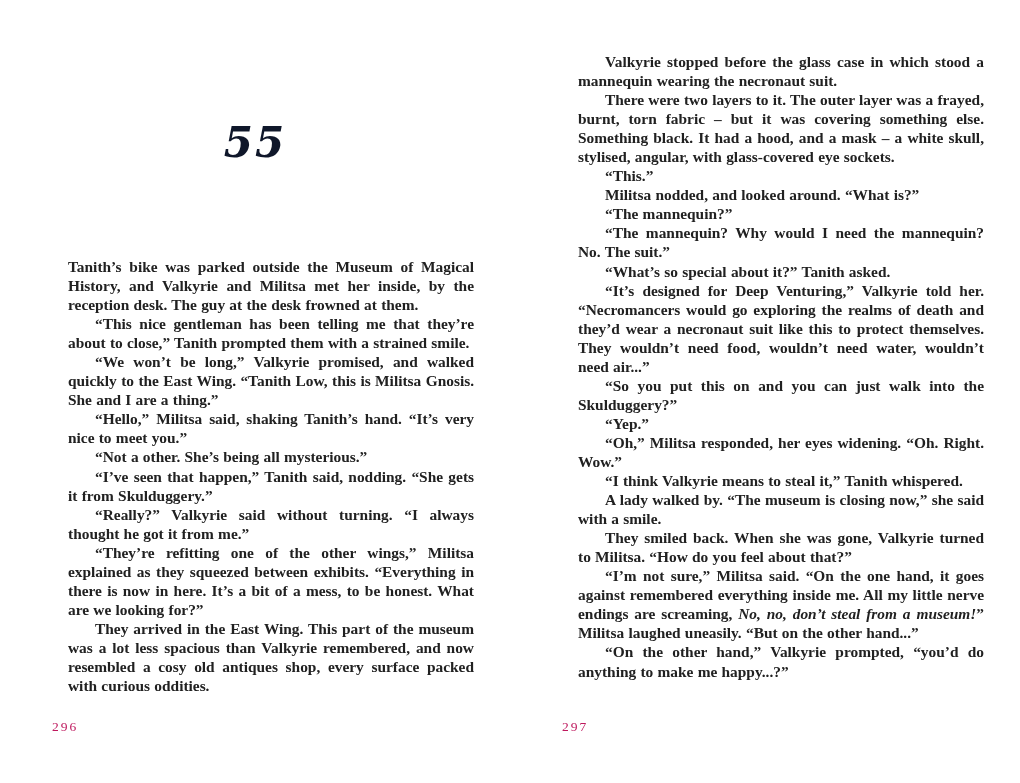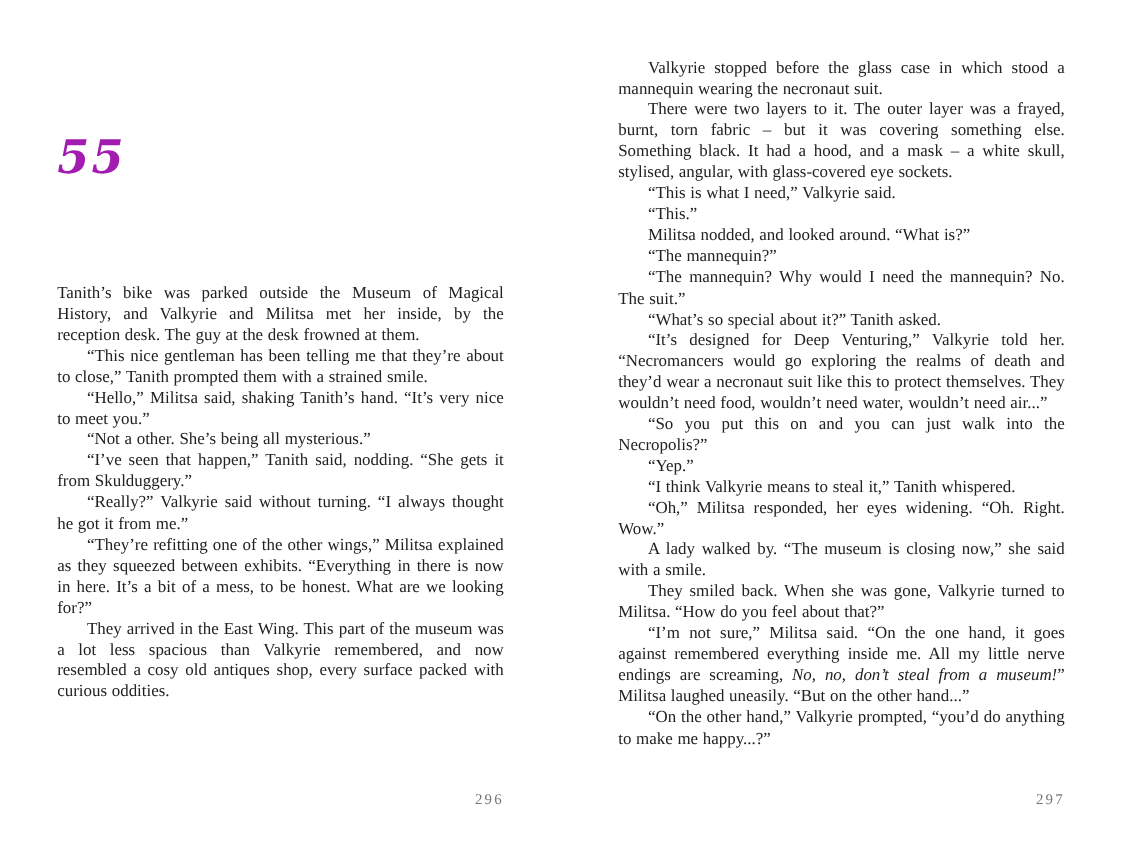--- a/index.html
+++ b/index.html
@@ -20,90 +20,92 @@
   }
   .page.left  { left: 52px; }
   .page.right { left: 562px; }
 
   .chapter-number {
     position: absolute;
     top: 118px;
     left: 0;
     width: 100%;
     margin: 0;
+    text-align: center;
     font-family: "DejaVu Serif", "Liberation Serif", serif;
     font-style: italic;
     font-weight: 600;
     font-size: 42px;
     letter-spacing: 2px;
-    color: #a21caf;
+    color: #0f172a;
   }
 
   .page-body {
     position: absolute;
-    left: 0;
+    left: 16px;
     width: 406px;
     text-align: justify;
     font-size: 15.4px;
     line-height: 19.05px;
     word-spacing: 0.4px;
+    font-weight: bold;
   }
   .page.left  .page-body { top: 257px; }
   .page.right .page-body { top: 52px; }
 
   p.para { margin: 0; padding: 0; }
   p.para.indent { text-indent: 27px; }
   p.para em { font-style: italic; }
 
   .page-number {
     position: absolute;
     top: 719px;
     left: 0;
     width: 100%;
-    text-align: right;
+    text-align: left;
     font-size: 13.5px;
     letter-spacing: 2px;
-    color: #737373;
+    color: #be185d;
   }
 </style>
 </head>
 <body>
 
 <div class="sheet">
 
   <section class="page left">
     <h1 class="chapter-number">55</h1>
     <div class="page-body">
         <p class="para"><span>Tanith’s bike was parked outside the Museum of Magical History, and Valkyrie and Militsa met her inside, by the reception desk. The guy at the desk frowned at them.</span></p>
         <p class="para indent"><span>“This nice gentleman has been telling me that they’re about to close,” Tanith prompted them with a strained smile.</span></p>
+        <p class="para indent"><span>“We won’t be long,” Valkyrie promised, and walked quickly to the East Wing. “Tanith Low, this is Militsa Gnosis. She and I are a thing.”</span></p>
         <p class="para indent"><span>“Hello,” Militsa said, shaking Tanith’s hand. “It’s very nice to meet you.”</span></p>
         <p class="para indent"><span>“Not a other. She’s being all mysterious.”</span></p>
         <p class="para indent"><span>“I’ve seen that happen,” Tanith said, nodding. “She gets it from Skulduggery.”</span></p>
         <p class="para indent"><span>“Really?” Valkyrie said without turning. “I always thought he got it from me.”</span></p>
         <p class="para indent"><span>“They’re refitting one of the other wings,” Militsa explained as they squeezed between exhibits. “Everything in there is now in here. It’s a bit of a mess, to be honest. What are we looking for?”</span></p>
         <p class="para indent"><span>They arrived in the East Wing. This part of the museum was a lot less spacious than Valkyrie remembered, and now resembled a cosy old antiques shop, every surface packed with curious oddities.</span></p>
       </div>
     <div class="page-number">296</div>
   </section>
 
   <section class="page right">
     <div class="page-body">
         <p class="para indent"><span>Valkyrie stopped before the glass case in which stood a mannequin wearing the necronaut suit.</span></p>
         <p class="para indent"><span>There were two layers to it. The outer layer was a frayed, burnt, torn fabric – but it was covering something else. Something black. It had a hood, and a mask – a white skull, stylised, angular, with glass-covered eye sockets.</span></p>
-        <p class="para indent"><span>“This is what I need,” Valkyrie said.</span></p>
         <p class="para indent"><span>“This.”</span></p>
         <p class="para indent"><span>Militsa nodded, and looked around. “What is?”</span></p>
         <p class="para indent"><span>“The mannequin?”</span></p>
         <p class="para indent"><span>“The mannequin? Why would I need the mannequin? No. The suit.”</span></p>
         <p class="para indent"><span>“What’s so special about it?” Tanith asked.</span></p>
         <p class="para indent"><span>“It’s designed for Deep Venturing,” Valkyrie told her. “Necromancers would go exploring the realms of death and they’d wear a necronaut suit like this to protect themselves. They wouldn’t need food, wouldn’t need water, wouldn’t need air...”</span></p>
-        <p class="para indent"><span>“So you put this on and you can just walk into the Necropolis?”</span></p>
+        <p class="para indent"><span>“So you put this on and you can just walk into the Skulduggery?”</span></p>
         <p class="para indent"><span>“Yep.”</span></p>
+        <p class="para indent"><span>“Oh,” Militsa responded, her eyes widening. “Oh. Right. Wow.”</span></p>
         <p class="para indent"><span>“I think Valkyrie means to steal it,” Tanith whispered.</span></p>
-        <p class="para indent"><span>“Oh,” Militsa responded, her eyes widening. “Oh. Right. Wow.”</span></p>
         <p class="para indent"><span>A lady walked by. “The museum is closing now,” she said with a smile.</span></p>
         <p class="para indent"><span>They smiled back. When she was gone, Valkyrie turned to Militsa. “How do you feel about that?”</span></p>
         <p class="para indent"><span>“I’m not sure,” Militsa said. “On the one hand, it goes against remembered everything inside me. All my little nerve endings are screaming, </span><em>No, no, don’t steal from a museum!</em><span>” Militsa laughed uneasily. “But on the other hand...”</span></p>
         <p class="para indent"><span>“On the other hand,” Valkyrie prompted, “you’d do anything to make me happy...?”</span></p>
       </div>
     <div class="page-number">297</div>
   </section>
 
 </div>
 

